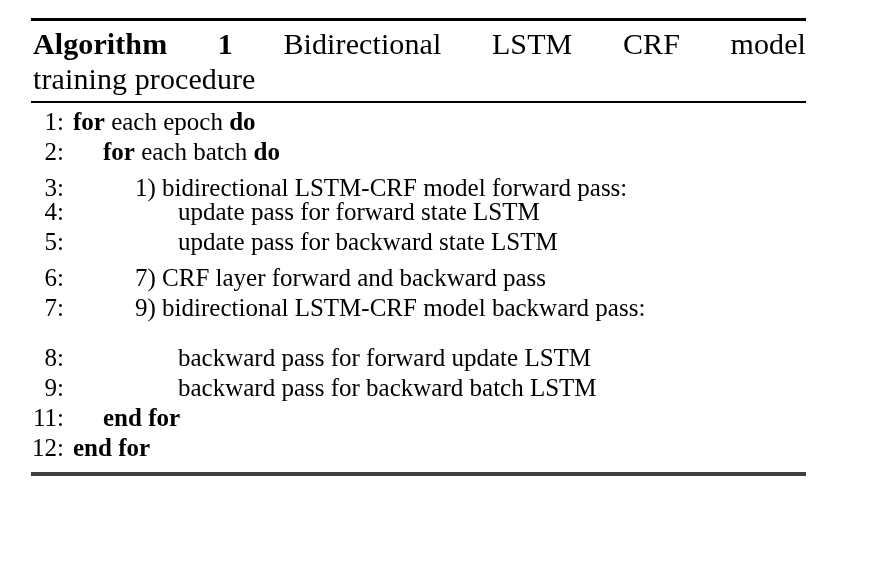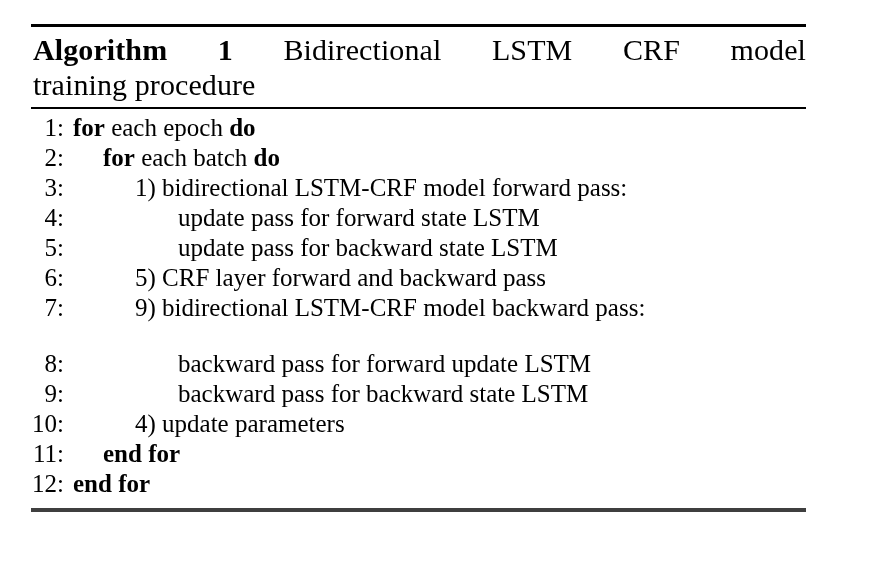--- a/index.html
+++ b/index.html
@@ -13,21 +13,21 @@
     height: 564px;
     overflow: hidden;
     font-family: "Liberation Serif", "DejaVu Serif", serif;
     color: #000000;
     -webkit-font-smoothing: antialiased;
   }
 
   .algorithm-float {
     position: absolute;
     left: 31px;
-    top: 24px;
+    top: 18px;
     width: 775px;
   }
 
   
   .rule-top {
     height: 0;
     border-top: 3px solid #000000;
     width: 100%;
   }
   .rule-mid {
@@ -92,21 +92,21 @@
     white-space: pre;
   }
   .alg-text .kw {
     font-weight: bold;
     margin-top: 12px;
   }
 
   
   .ind-0 { padding-left: 0px; }
   .ind-1 { padding-left: 30px; }
-  .ind-2 { padding-left: 62px; }
+  .ind-2 { padding-left: 62px; margin-top: 6px; }
   .ind-3 { padding-left: 105px; }
 </style>
 </head>
 <body>
 
 <div class="algorithm-float">
 
   <div class="rule-top"></div>
 
   <div class="algorithm-caption">
@@ -115,25 +115,24 @@
   </div>
 
   <div class="rule-mid"></div>
 
   <div class="algorithm-body" id="algorithm-body">
       <div class="alg-line"><span class="alg-num">1:</span><span class="alg-text ind-0"><span class="kw">for</span><span> each epoch </span><span class="kw">do</span></span></div>
       <div class="alg-line"><span class="alg-num">2:</span><span class="alg-text ind-1"><span class="kw">for</span><span> each batch </span><span class="kw">do</span></span></div>
       <div class="alg-line"><span class="alg-num">3:</span><span class="alg-text ind-2"><span>1) bidirectional LSTM-CRF model forward pass:</span></span></div>
       <div class="alg-line"><span class="alg-num">4:</span><span class="alg-text ind-3"><span>update pass for forward state LSTM</span></span></div>
       <div class="alg-line"><span class="alg-num">5:</span><span class="alg-text ind-3"><span>update pass for backward state LSTM</span></span></div>
-      <div class="alg-line"><span class="alg-num">6:</span><span class="alg-text ind-2"><span>5) CRF layer forward and backward pass</span></span></div>
+      <div class="alg-line"><span class="alg-num">6:</span><span class="alg-text ind-2"><span>7) CRF layer forward and backward pass</span></span></div>
       <div class="alg-line"><span class="alg-num">7:</span><span class="alg-text ind-2"><span>9) bidirectional LSTM-CRF model backward pass:</span></span></div>
       <div class="alg-line blank-line"><span class="alg-num"></span><span class="alg-text ind-0"></span></div>
       <div class="alg-line"><span class="alg-num">8:</span><span class="alg-text ind-3"><span>backward pass for forward update LSTM</span></span></div>
-      <div class="alg-line"><span class="alg-num">9:</span><span class="alg-text ind-3"><span>backward pass for backward state LSTM</span></span></div>
-      <div class="alg-line"><span class="alg-num">10:</span><span class="alg-text ind-2"><span>4) update parameters</span></span></div>
+      <div class="alg-line"><span class="alg-num">9:</span><span class="alg-text ind-3"><span>backward pass for backward batch LSTM</span></span></div>
       <div class="alg-line"><span class="alg-num">11:</span><span class="alg-text ind-1"><span class="kw">end for</span></span></div>
       <div class="alg-line"><span class="alg-num">12:</span><span class="alg-text ind-0"><span class="kw">end for</span></span></div>
     </div>
 
   <div class="rule-bottom"></div>
 
 </div>
 
 </body></html>

